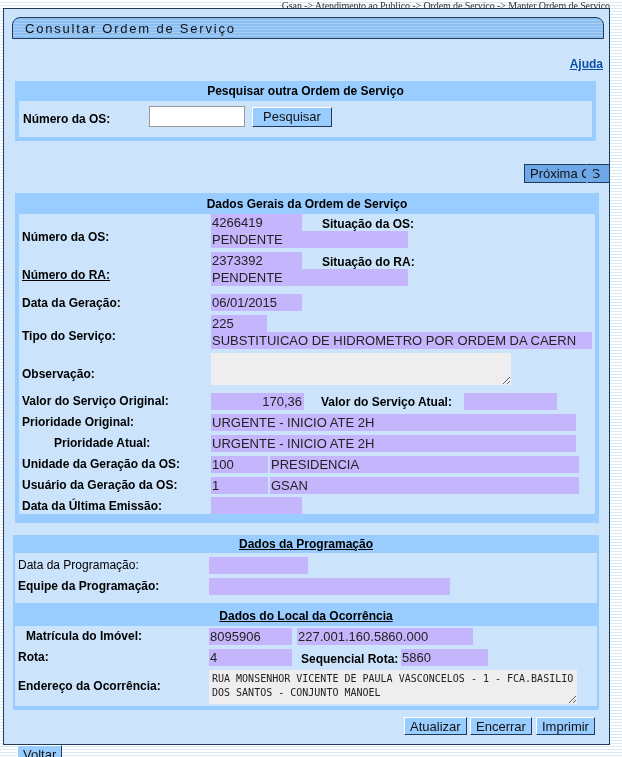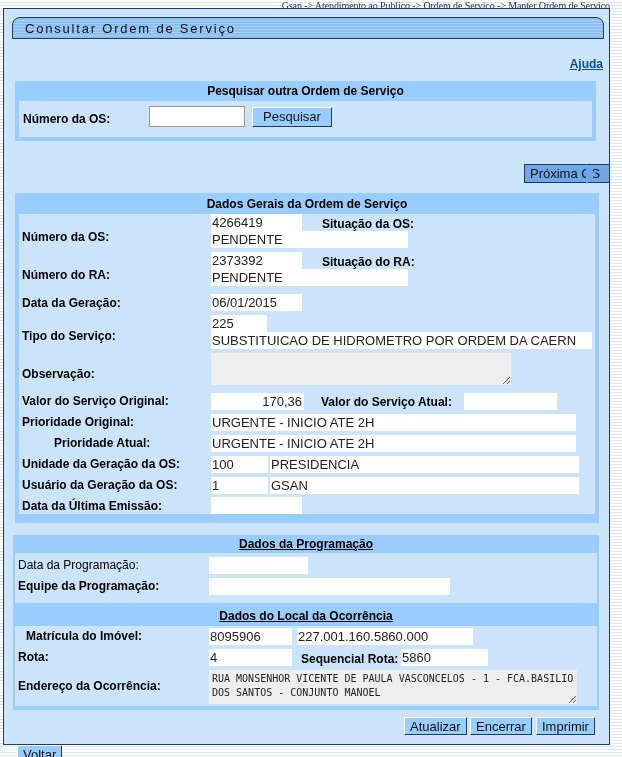--- a/index.html
+++ b/index.html
@@ -32,21 +32,21 @@
   }
   .panel-head {
     text-align:center; font-weight:bold; height:18px; line-height:18px; font-size:12px;
   }
   .panel-head.u span { text-decoration:underline; }
   .panel-body {
     position:absolute; left:4px; right:4px; background:#cce4fb;
   }
   .lbl { position:absolute; font-weight:bold; font-size:12px; white-space:nowrap; }
   .val {
-    position:absolute; background:#ffffff; font-size:13px; color:#222; white-space:nowrap; overflow:hidden;
+    position:absolute; background:#c4b5fd; font-size:13px; color:#222; white-space:nowrap; overflow:hidden;
     height:17px; line-height:17px; padding-left:1px;
   }
   .btn {
     position:absolute; background:#99ccff; border:1px solid #fff; border-right-color:#1f3a5c; border-bottom-color:#1f3a5c;
     font-size:13px; height:18px; line-height:18px; padding:0 5px; color:#111; cursor:pointer;
     box-sizing:border-box;
   }
   .btn.dark { border:1px solid #1f3a5c; border-top-color:#fff; border-left-color:#fff; }
   .input {
     position:absolute; background:#fff; border:1px solid #999; box-sizing:border-box;
@@ -84,21 +84,21 @@
   <div class="arrow" style="left:582px; top:155px;"></div>
 
   <div class="panel" style="left:11px; top:184px; width:584px; height:330px;">
     <div class="panel-head" style="margin-top:2px;">Dados Gerais da Ordem de Serviço</div>
     <div class="panel-body" style="top:21px; height:300px;">
       <span class="lbl" style="left:3px; top:16px;">Número da OS:</span>
       <div class="val" style="left:192px; top:0px; width:90px;">4266419</div>
       <span class="lbl" style="left:303px; top:3px;">Situação da OS:</span>
       <div class="val" style="left:192px; top:17px; width:196px;">PENDENTE</div>
 
-      <span class="lbl" style="left:3px; top:54px;">Número do RA:</span>
+      <span class="lbl" style="left:3px; top:54px;text-decoration:underline;">Número do RA:</span>
       <div class="val" style="left:192px; top:38px; width:90px;">2373392</div>
       <span class="lbl" style="left:303px; top:41px;">Situação do RA:</span>
       <div class="val" style="left:192px; top:55px; width:196px;">PENDENTE</div>
 
       <span class="lbl" style="left:3px; top:82px;">Data da Geração:</span>
       <div class="val" style="left:192px; top:80px; width:90px;">06/01/2015</div>
 
       <span class="lbl" style="left:3px; top:115px;">Tipo do Serviço:</span>
       <div class="val" style="left:192px; top:101px; width:55px;">225</div>
       <div class="val" style="left:192px; top:118px; width:380px;">SUBSTITUICAO DE HIDROMETRO POR ORDEM DA CAERN</div>

